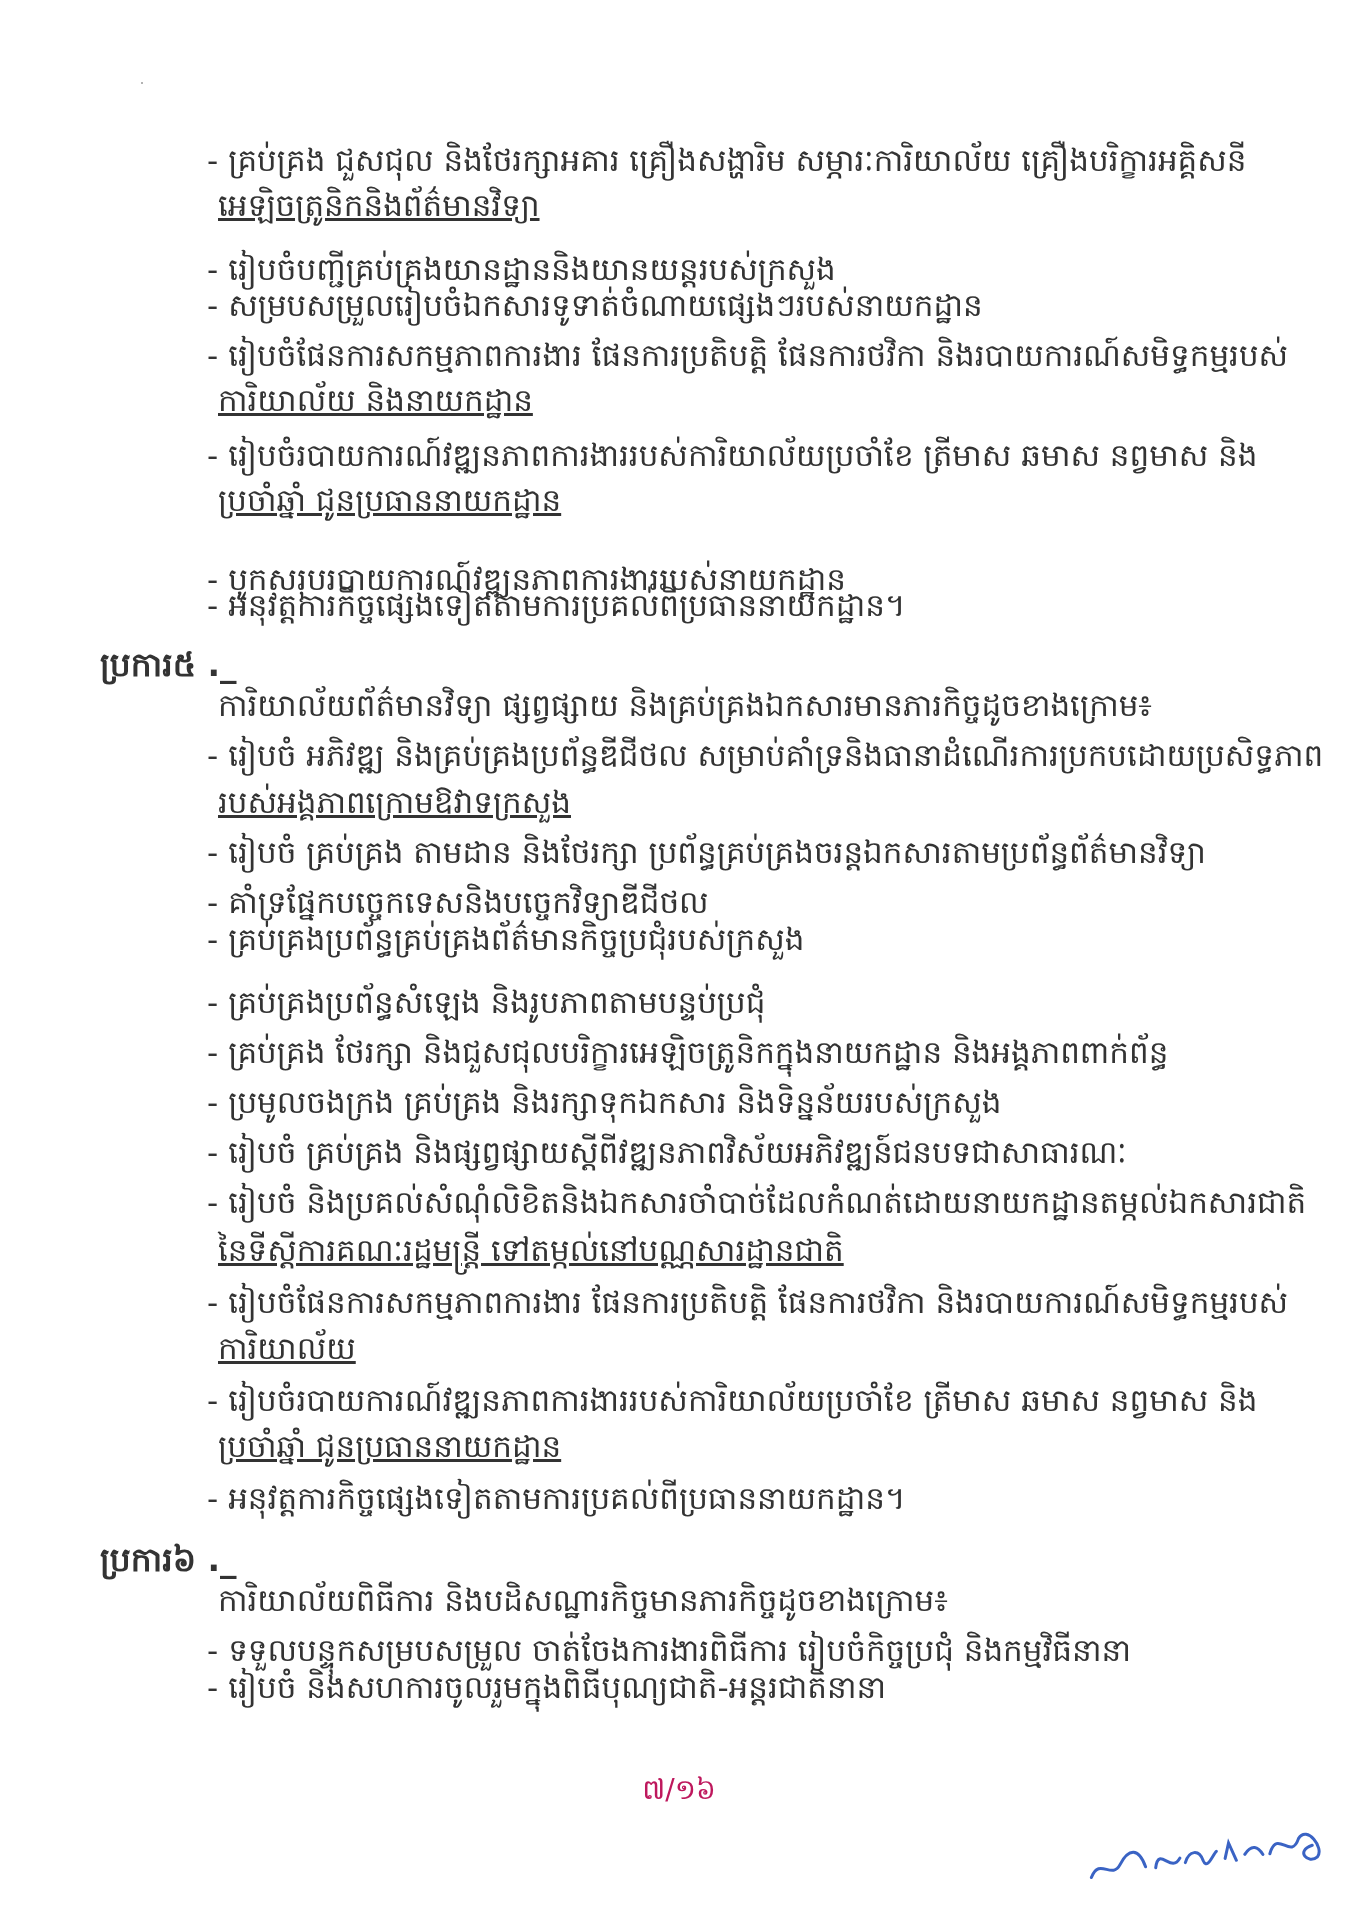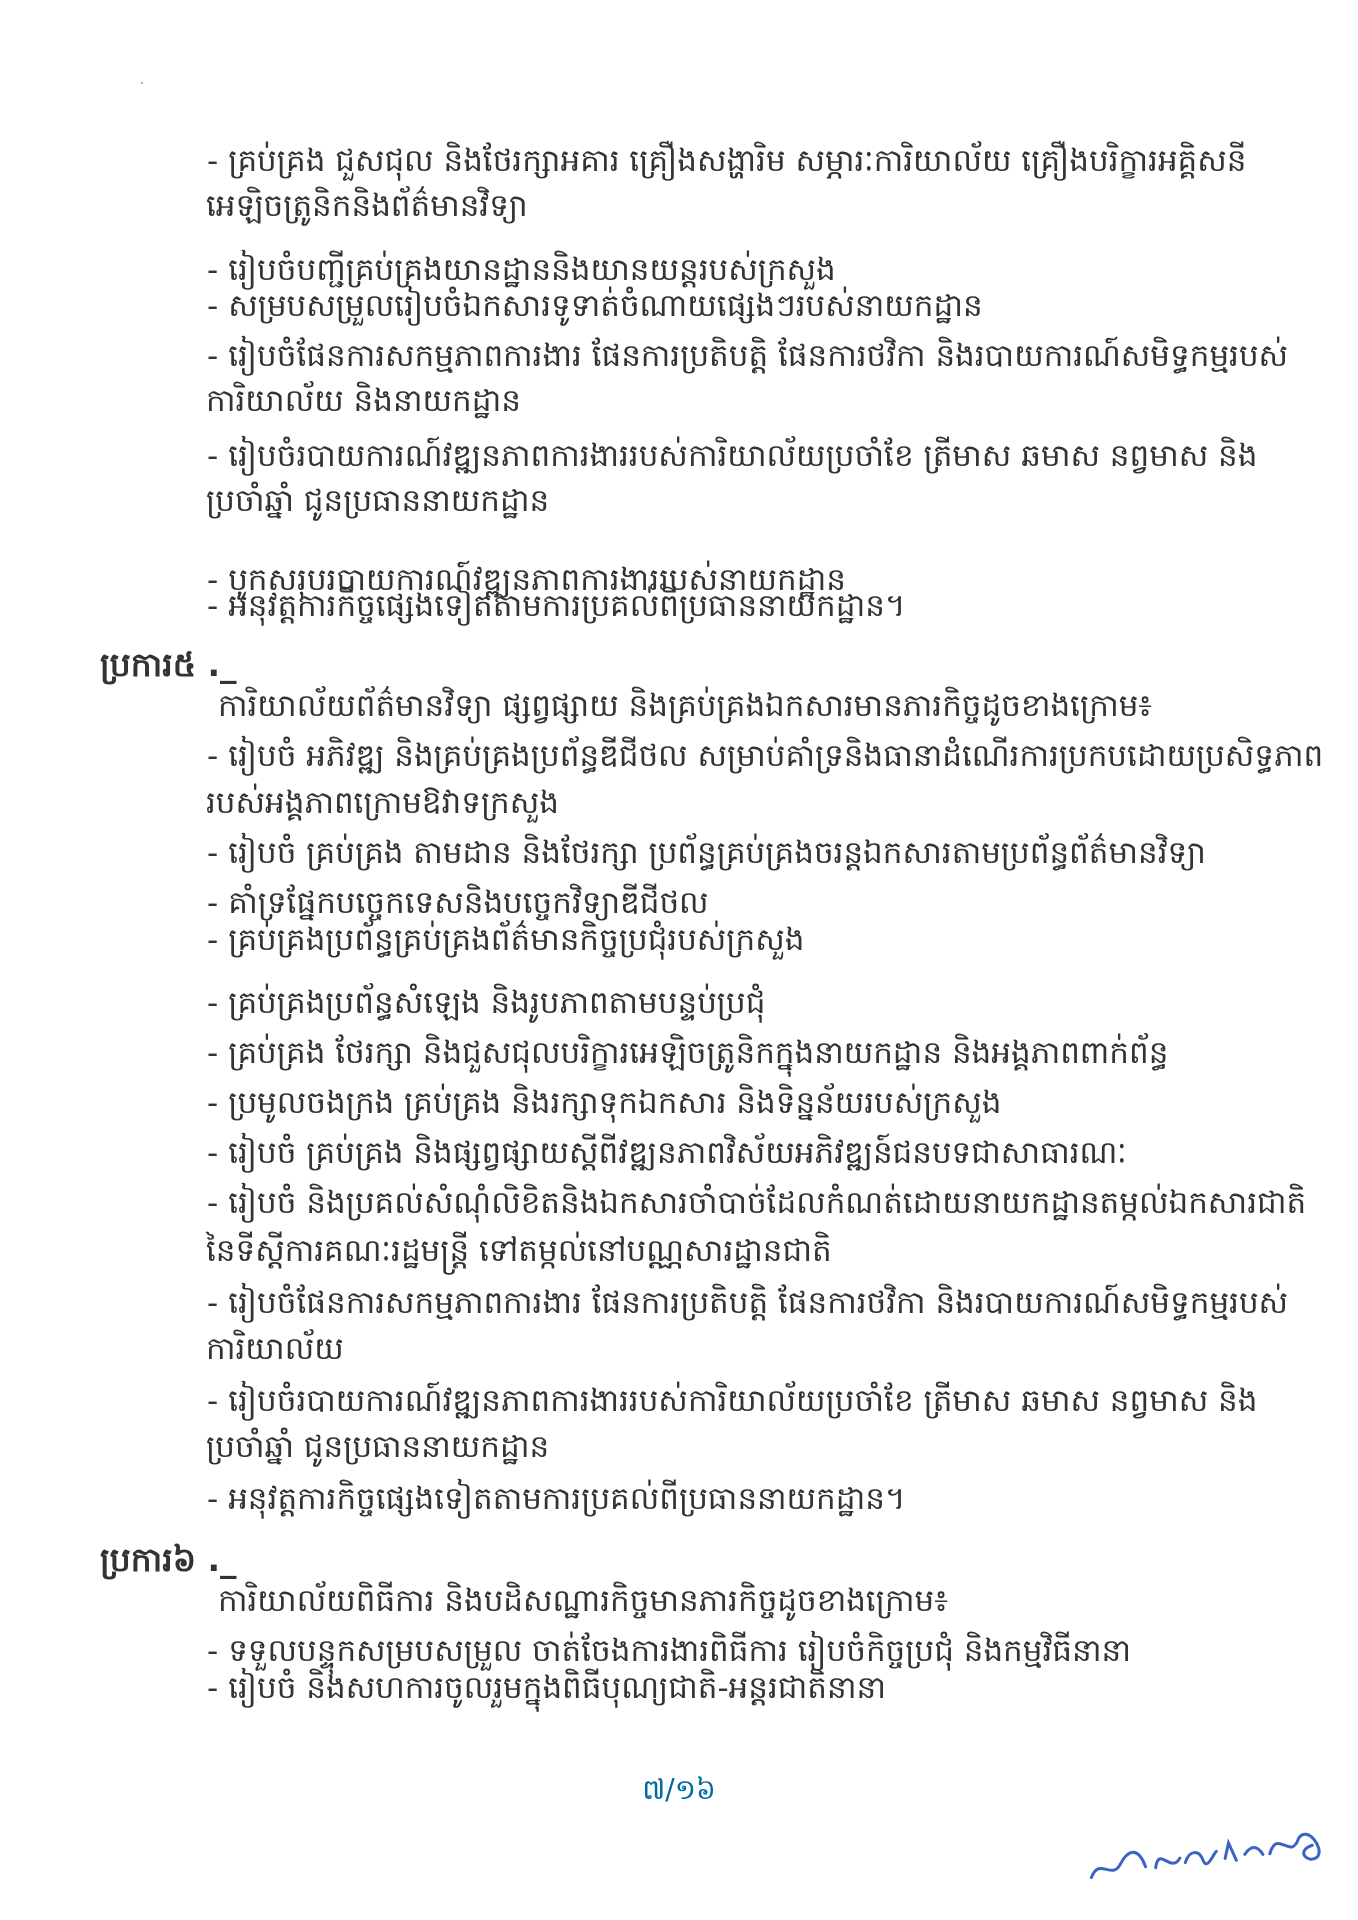--- a/index.html
+++ b/index.html
@@ -35,41 +35,41 @@
     }
     .line {
       position: absolute;
       font-size: 31px;
       line-height: 40px;
       white-space: nowrap;
       color: #333333;
       letter-spacing: 0px;
     }
     .bullet { left: 207px; }
-    .cont { left: 206px; }
+    .cont { left: 218px; text-decoration: underline; }
     .intro { left: 218px; text-align: right; }
     .heading {
       position: absolute;
       left: 100px;
       font-size: 33px;
       line-height: 40px;
       font-weight: bold;
       white-space: nowrap;
       color: #333333;
       margin-top: 12px;
     }
     .dash { margin-right: 10px; }
     .page-number {
       position: absolute;
       left: 0; width: 1358px;
       top: 1772px;
       text-align: center;
       font-size: 28px;
       line-height: 36px;
-      color: #0369a1;
+      color: #be185d;
     }
     .signature {
       position: absolute;
       left: 1085px; top: 1830px;
       font-family: "DejaVu Serif", serif;
       font-style: italic;
       font-size: 26px;
       color: #3a63c4;
       transform: rotate(-6deg);
       white-space: nowrap;

